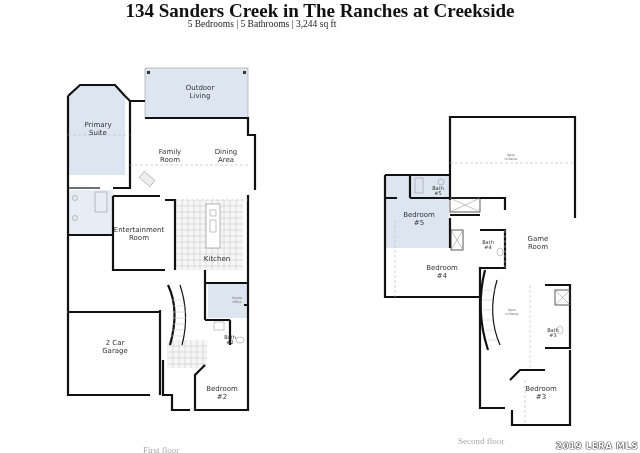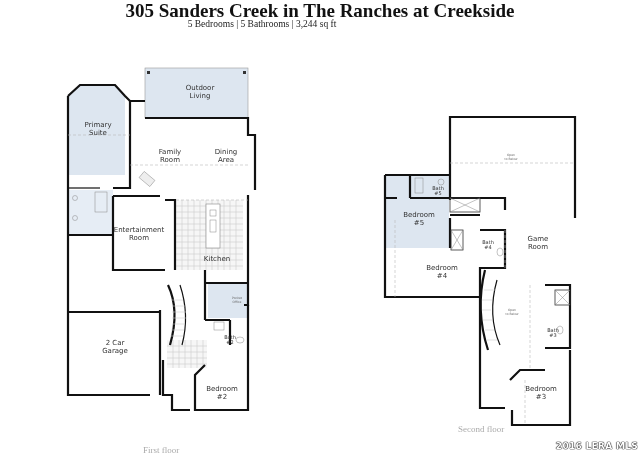--- a/index.html
+++ b/index.html
@@ -13,21 +13,21 @@
   .cap{position:absolute;font-family:"Liberation Serif",serif;font-size:9px;color:#aaa;}
   .mls{position:absolute;right:2px;bottom:2px;font-family:"DejaVu Sans",sans-serif;font-weight:bold;font-size:9px;color:#fff;text-shadow:0 0 1px #000,0 0 1px #000,0 0 1px #000;letter-spacing:0.3px;}
   .w{stroke:#111;stroke-width:2.2;fill:none;}
   .wt{stroke:#111;stroke-width:1.2;fill:none;}
   .d{stroke:#bbb;stroke-width:0.6;stroke-dasharray:3 2;fill:none;}
   .g{stroke:#ccc;stroke-width:0.6;fill:none;}
 </style>
 </head>
 <body>
 
-<div class="title">305 Sanders Creek in The Ranches at Creekside</div>
+<div class="title">134 Sanders Creek in The Ranches at Creekside</div>
 <div class="subtitle">5 Bedrooms | 5 Bathrooms | 3,244 sq ft</div>
 
 <svg width="640" height="453" viewBox="0 0 640 453">
 
   <g>
 
     <rect x="145" y="68" width="103" height="50" fill="#dde6f0" stroke="#999" stroke-width="0.6"></rect>
 
     <polygon points="68,96 80,85 115,85 125,96 125,175 68,175" fill="#dde6f0"></polygon>
 
@@ -133,14 +133,14 @@
     <text class="lbl-s" x="488" y="244"><tspan x="488">Bath</tspan><tspan x="488" dy="5">#4</tspan></text>
     <text class="lbl" x="538" y="241"><tspan x="538">Game</tspan><tspan x="538" dy="8">Room</tspan></text>
     <text class="lbl" x="442" y="270"><tspan x="442">Bedroom</tspan><tspan x="442" dy="8">#4</tspan></text>
     <text class="lbl-xs" x="512" y="311"><tspan x="512">Open</tspan><tspan x="512" dy="4">to Below</tspan></text>
     <text class="lbl-s" x="553" y="332"><tspan x="553">Bath</tspan><tspan x="553" dy="5">#3</tspan></text>
     <text class="lbl" x="541" y="391"><tspan x="541">Bedroom</tspan><tspan x="541" dy="8">#3</tspan></text>
   </g>
 </svg>
 
 <div class="cap" style="left:143px;top:445px;">First floor</div>
-<div class="cap" style="left:458px;top:424px;">Second floor</div>
-<div class="mls">2016 LERA MLS</div>
+<div class="cap" style="left:458px;top:436px;">Second floor</div>
+<div class="mls">2019 LERA MLS</div>
 
 </body></html>

